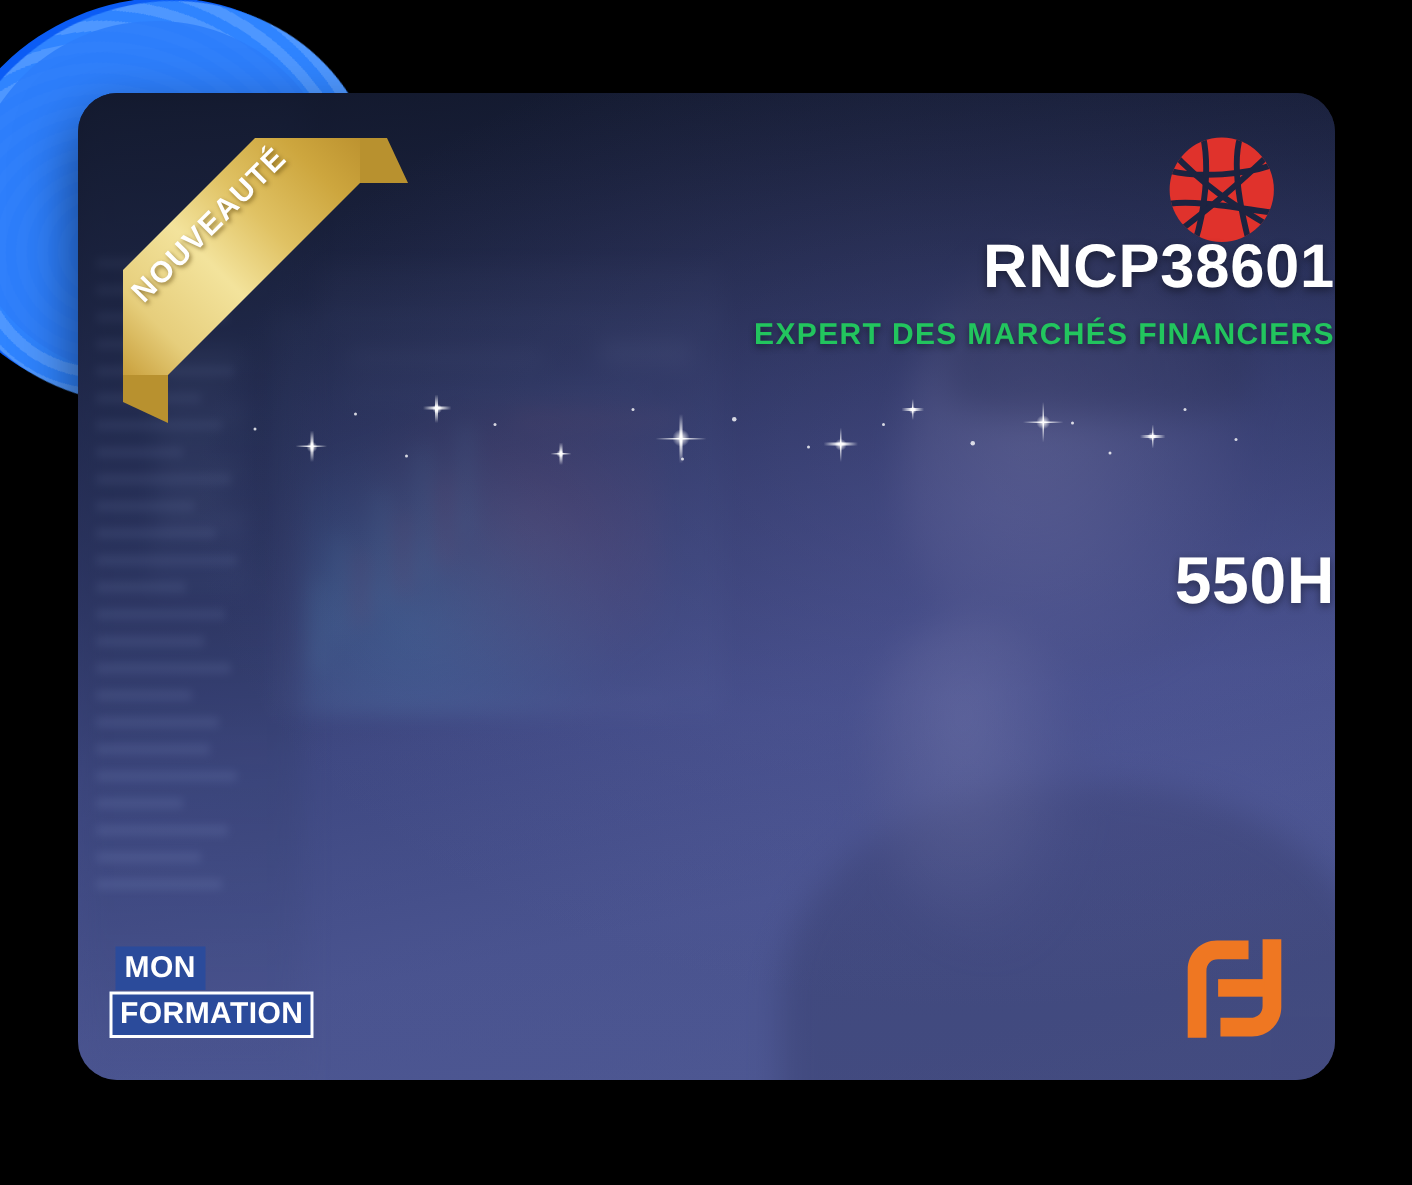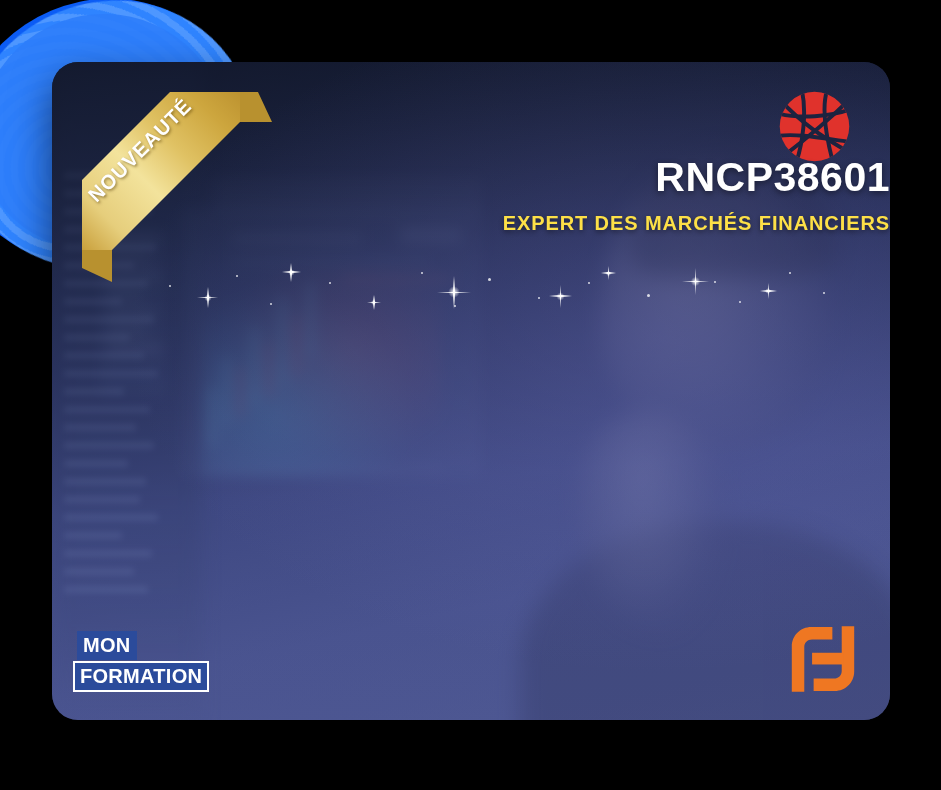--- a/index.html
+++ b/index.html
@@ -227,21 +227,21 @@
   .rncp {
     margin-top: 92px;
     color: #ffffff;
     font-size: 41px;
     font-weight: bold;
     letter-spacing: .5px;
     text-shadow: 0 2px 6px rgba(0,0,0,.45);
   }
   .subtitle {
     margin-top: 11px;
-    color: #fde047;
+    color: #22c55e;
     font-size: 20px;
     font-weight: bold;
     letter-spacing: .9px;
     text-shadow: 0 2px 5px rgba(0,0,0,.45);
   }
 
   .gold-block {
     margin-top: 56px;
     position: relative;
     width: 100%;
@@ -479,20 +479,21 @@
           <div class="dust" style="left:79%;top:34%;width:2px;height:2px;"></div>
           <div class="dust" style="left:88%;top:16%;width:2px;height:2px;"></div>
           <div class="dust" style="left:14%;top:44%;width:2px;height:2px;"></div>
           <div class="dust" style="left:26%;top:82%;width:2px;height:2px;"></div>
           <div class="dust" style="left:48%;top:88%;width:2px;height:2px;"></div>
           <div class="dust" style="left:82%;top:78%;width:2px;height:2px;"></div>
           <div class="dust" style="left:92%;top:58%;width:2px;height:2px;"></div>
         </div>
       </div>
 
+      <div class="hours">550H</div>
     </div>
 
     <div class="mcf">
       <div class="mcf-row mcf-r1">
           <span class="mcf-box">MON</span>
         </div>
       <div class="mcf-row mcf-r3">
           <span class="mcf-box">FORMATION</span>
         </div>
     </div>

